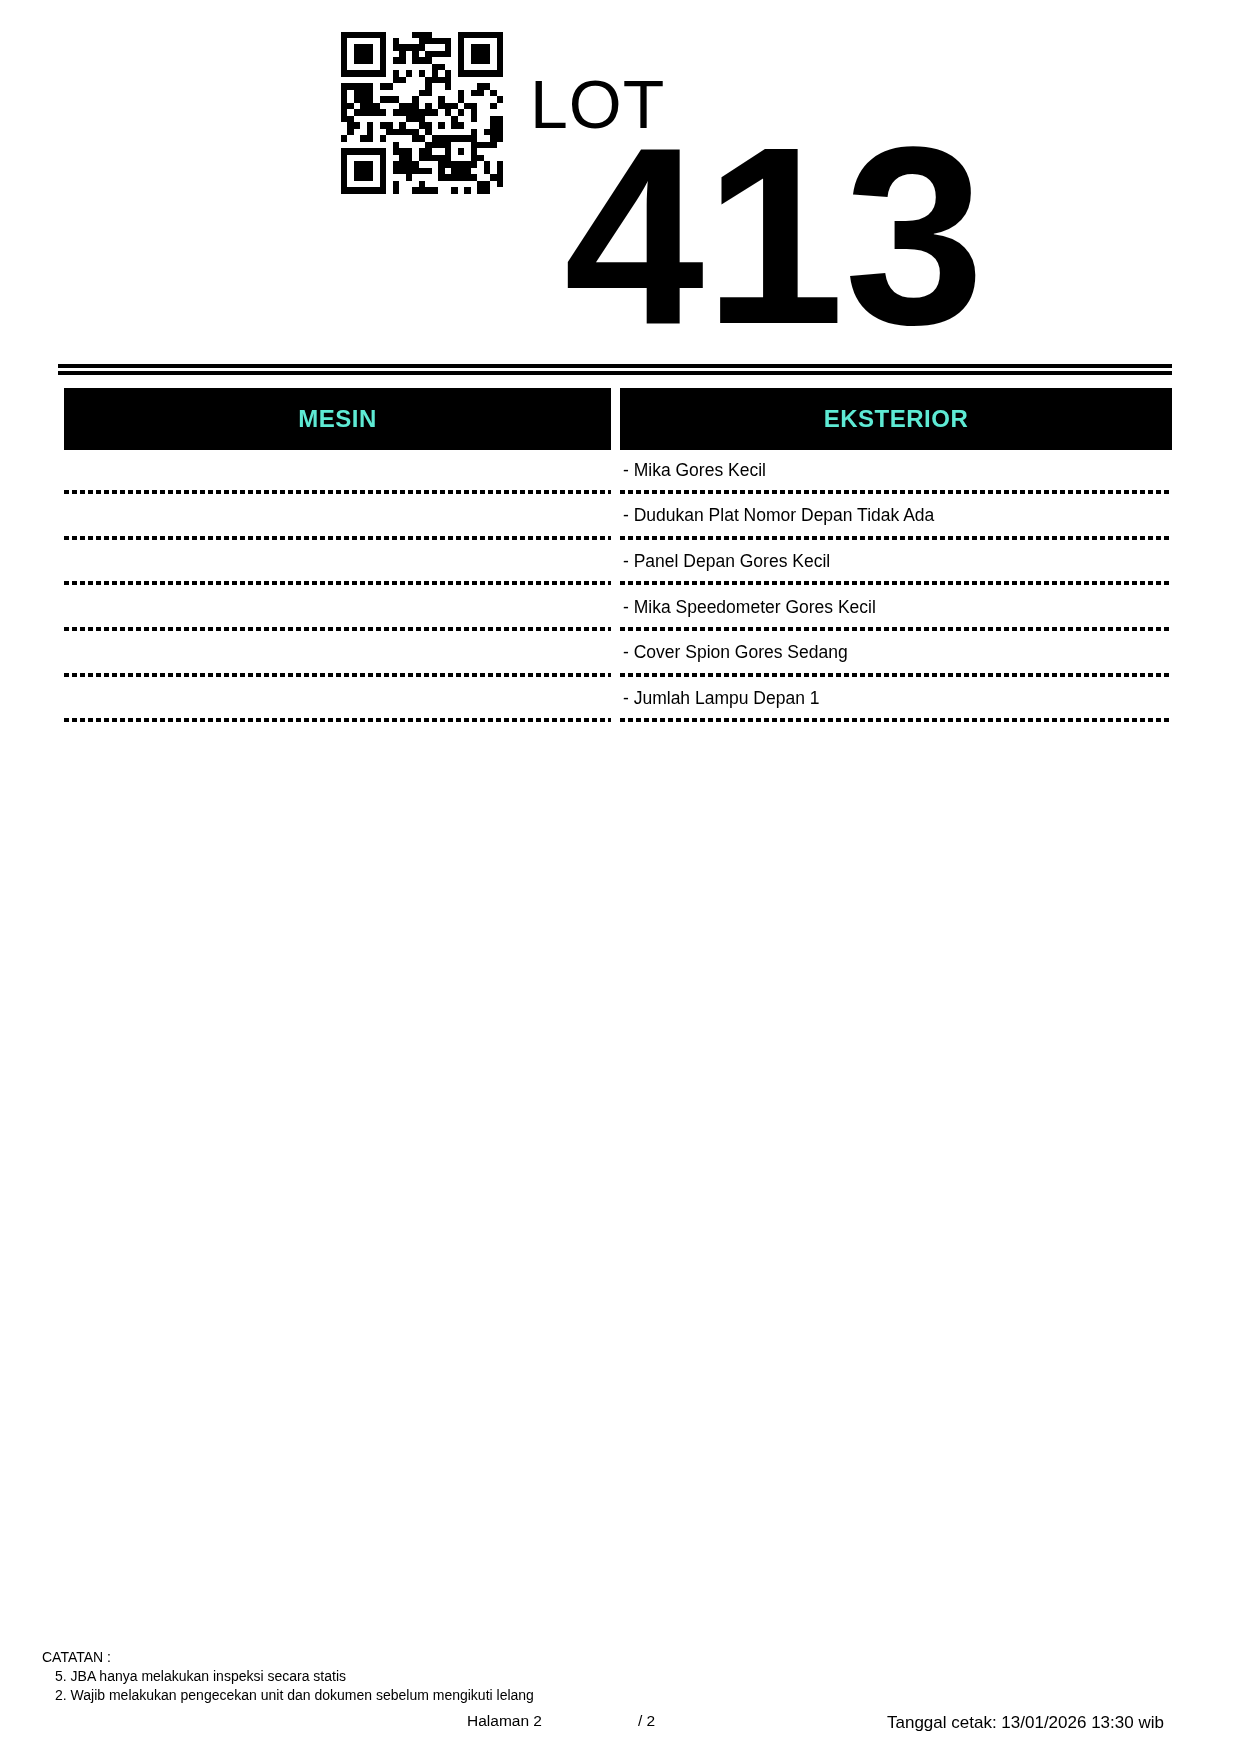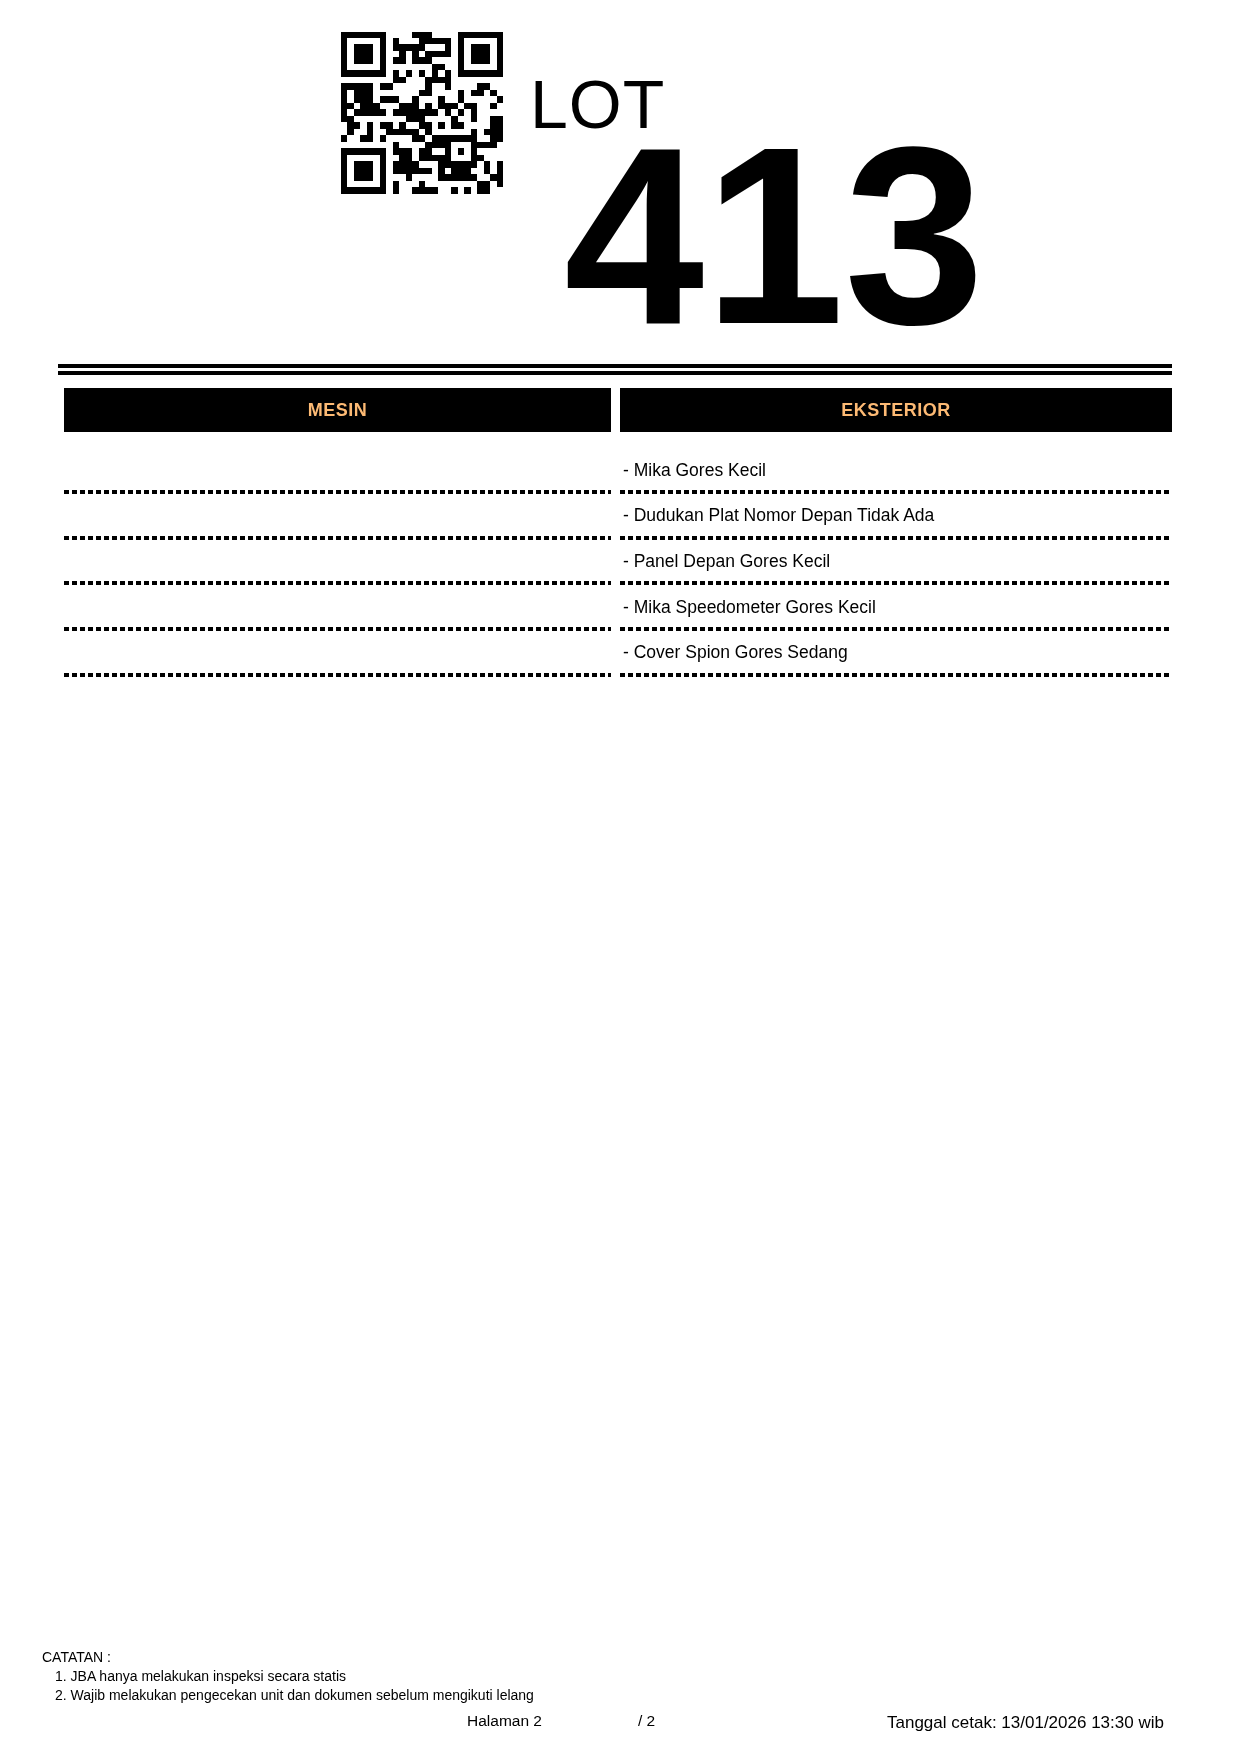--- a/index.html
+++ b/index.html
@@ -21,23 +21,23 @@
   .address{
     position:absolute;left:63px;top:259px;width:480px;
     font-size:20px;line-height:31px;
   }
   
   .rule{position:absolute;left:58px;width:1114px;height:4px;background:#000;}
   .rule.r1{top:364px;}
   .rule.r2{top:371px;}
   
   .bar{
-    position:absolute;top:388px;height:44px;background:#000;color:#fdba74;
+    position:absolute;top:388px;height:62px;background:#000;color:#5eead4;
     display:flex;align-items:center;justify-content:center;
-    font-size:18px;font-weight:bold;letter-spacing:.5px;
+    font-size:24px;font-weight:bold;letter-spacing:.5px;
   }
   .bar.left{left:64px;width:547px;}
   .bar.right{left:620px;width:552px;}
   
   .rows{position:absolute;left:64px;top:434px;width:1108px;}
   .trow{display:flex;}
   .trow .cell{
     background-image:repeating-linear-gradient(90deg,#000 0 5px,transparent 5px 8px);
     background-size:100% 4px;background-position:left bottom;background-repeat:no-repeat;
     display:flex;align-items:flex-end;
@@ -436,25 +436,34 @@
     </div>
     <div class="trow">
       <div class="cell mesin">
           <span class="item-text"></span>
         </div>
       <div class="gap"></div>
       <div class="cell eks">
           <span class="item-text">- Cover Spion Gores Sedang</span>
         </div>
     </div>
+    <div class="trow">
+      <div class="cell mesin">
+          <span class="item-text"></span>
+        </div>
+      <div class="gap"></div>
+      <div class="cell eks">
+          <span class="item-text">- Jumlah Lampu Depan 1</span>
+        </div>
+    </div>
   </div>
 
   <div class="notes">
     <div>CATATAN :</div>
-    <div class="note-item">1. JBA hanya melakukan inspeksi secara statis</div>
+    <div class="note-item">5. JBA hanya melakukan inspeksi secara statis</div>
     <div class="note-item">2. Wajib melakukan pengecekan unit dan dokumen sebelum mengikuti lelang</div>
   </div>
 
   <div class="footer-halaman">Halaman 2</div>
   <div class="footer-slash">/ 2</div>
   <div class="footer-printed">Tanggal cetak: 13/01/2026 13:30 wib</div>
 
 </div>
 
 </body></html>

